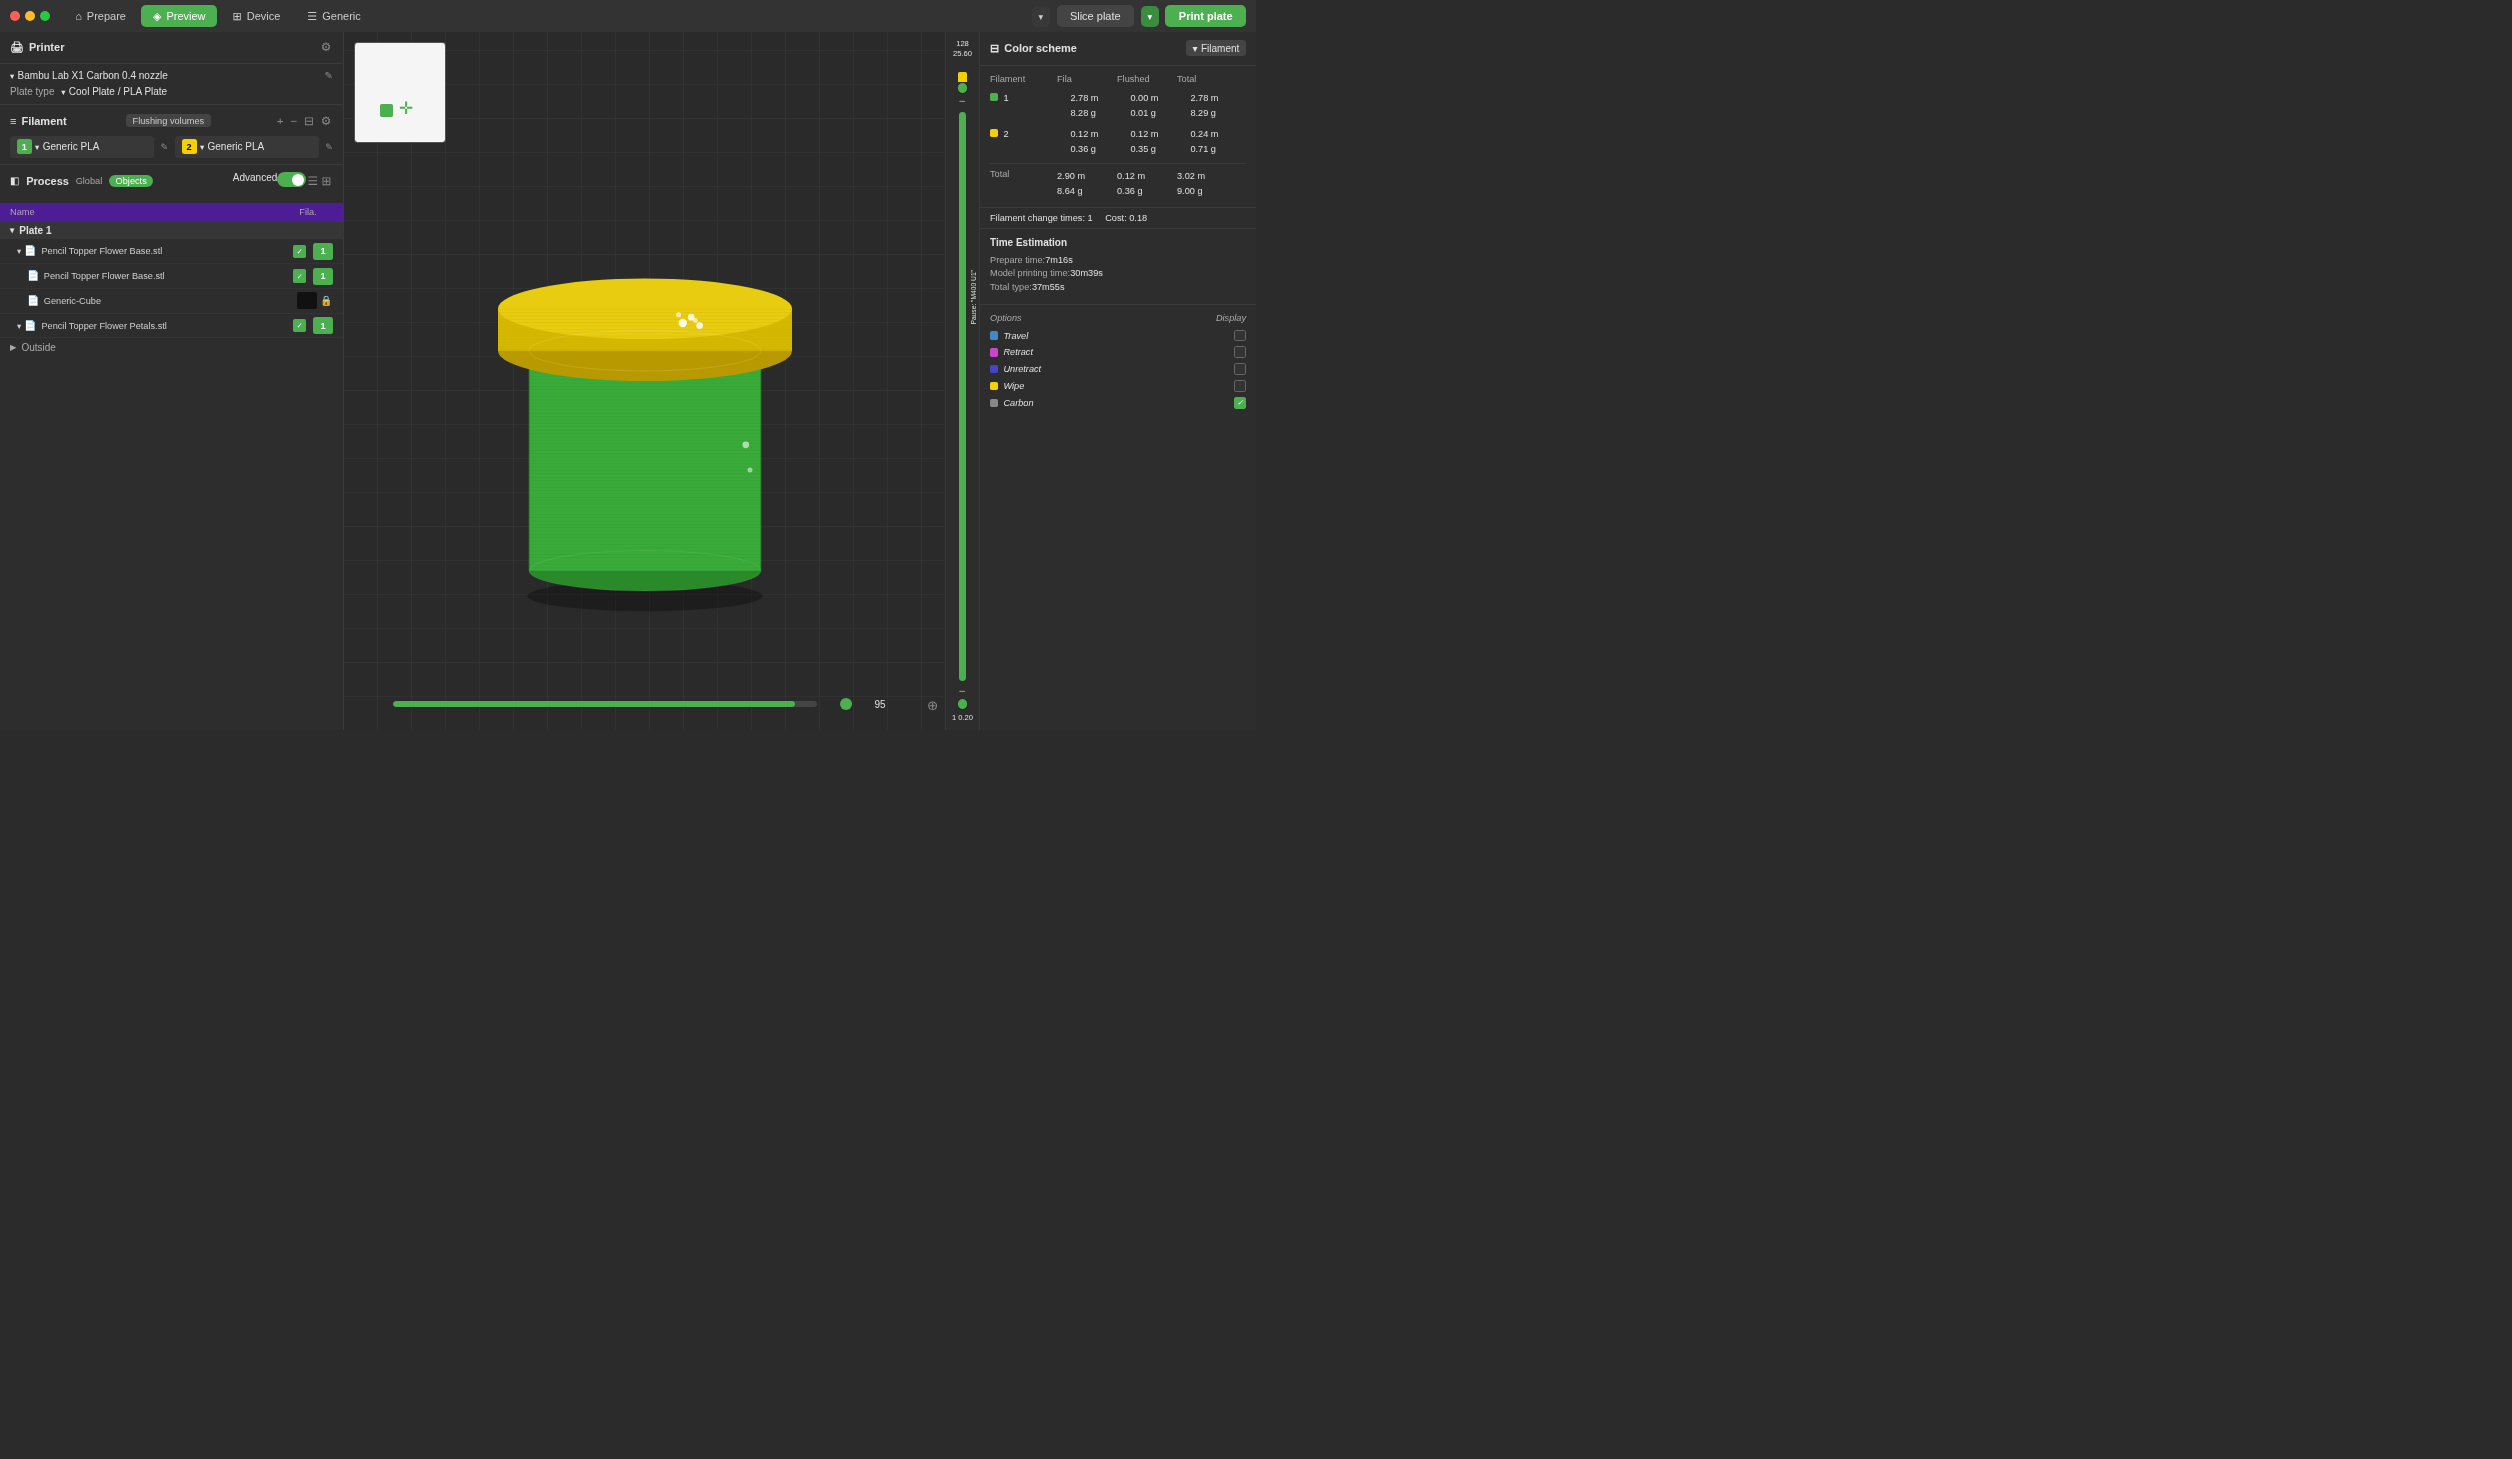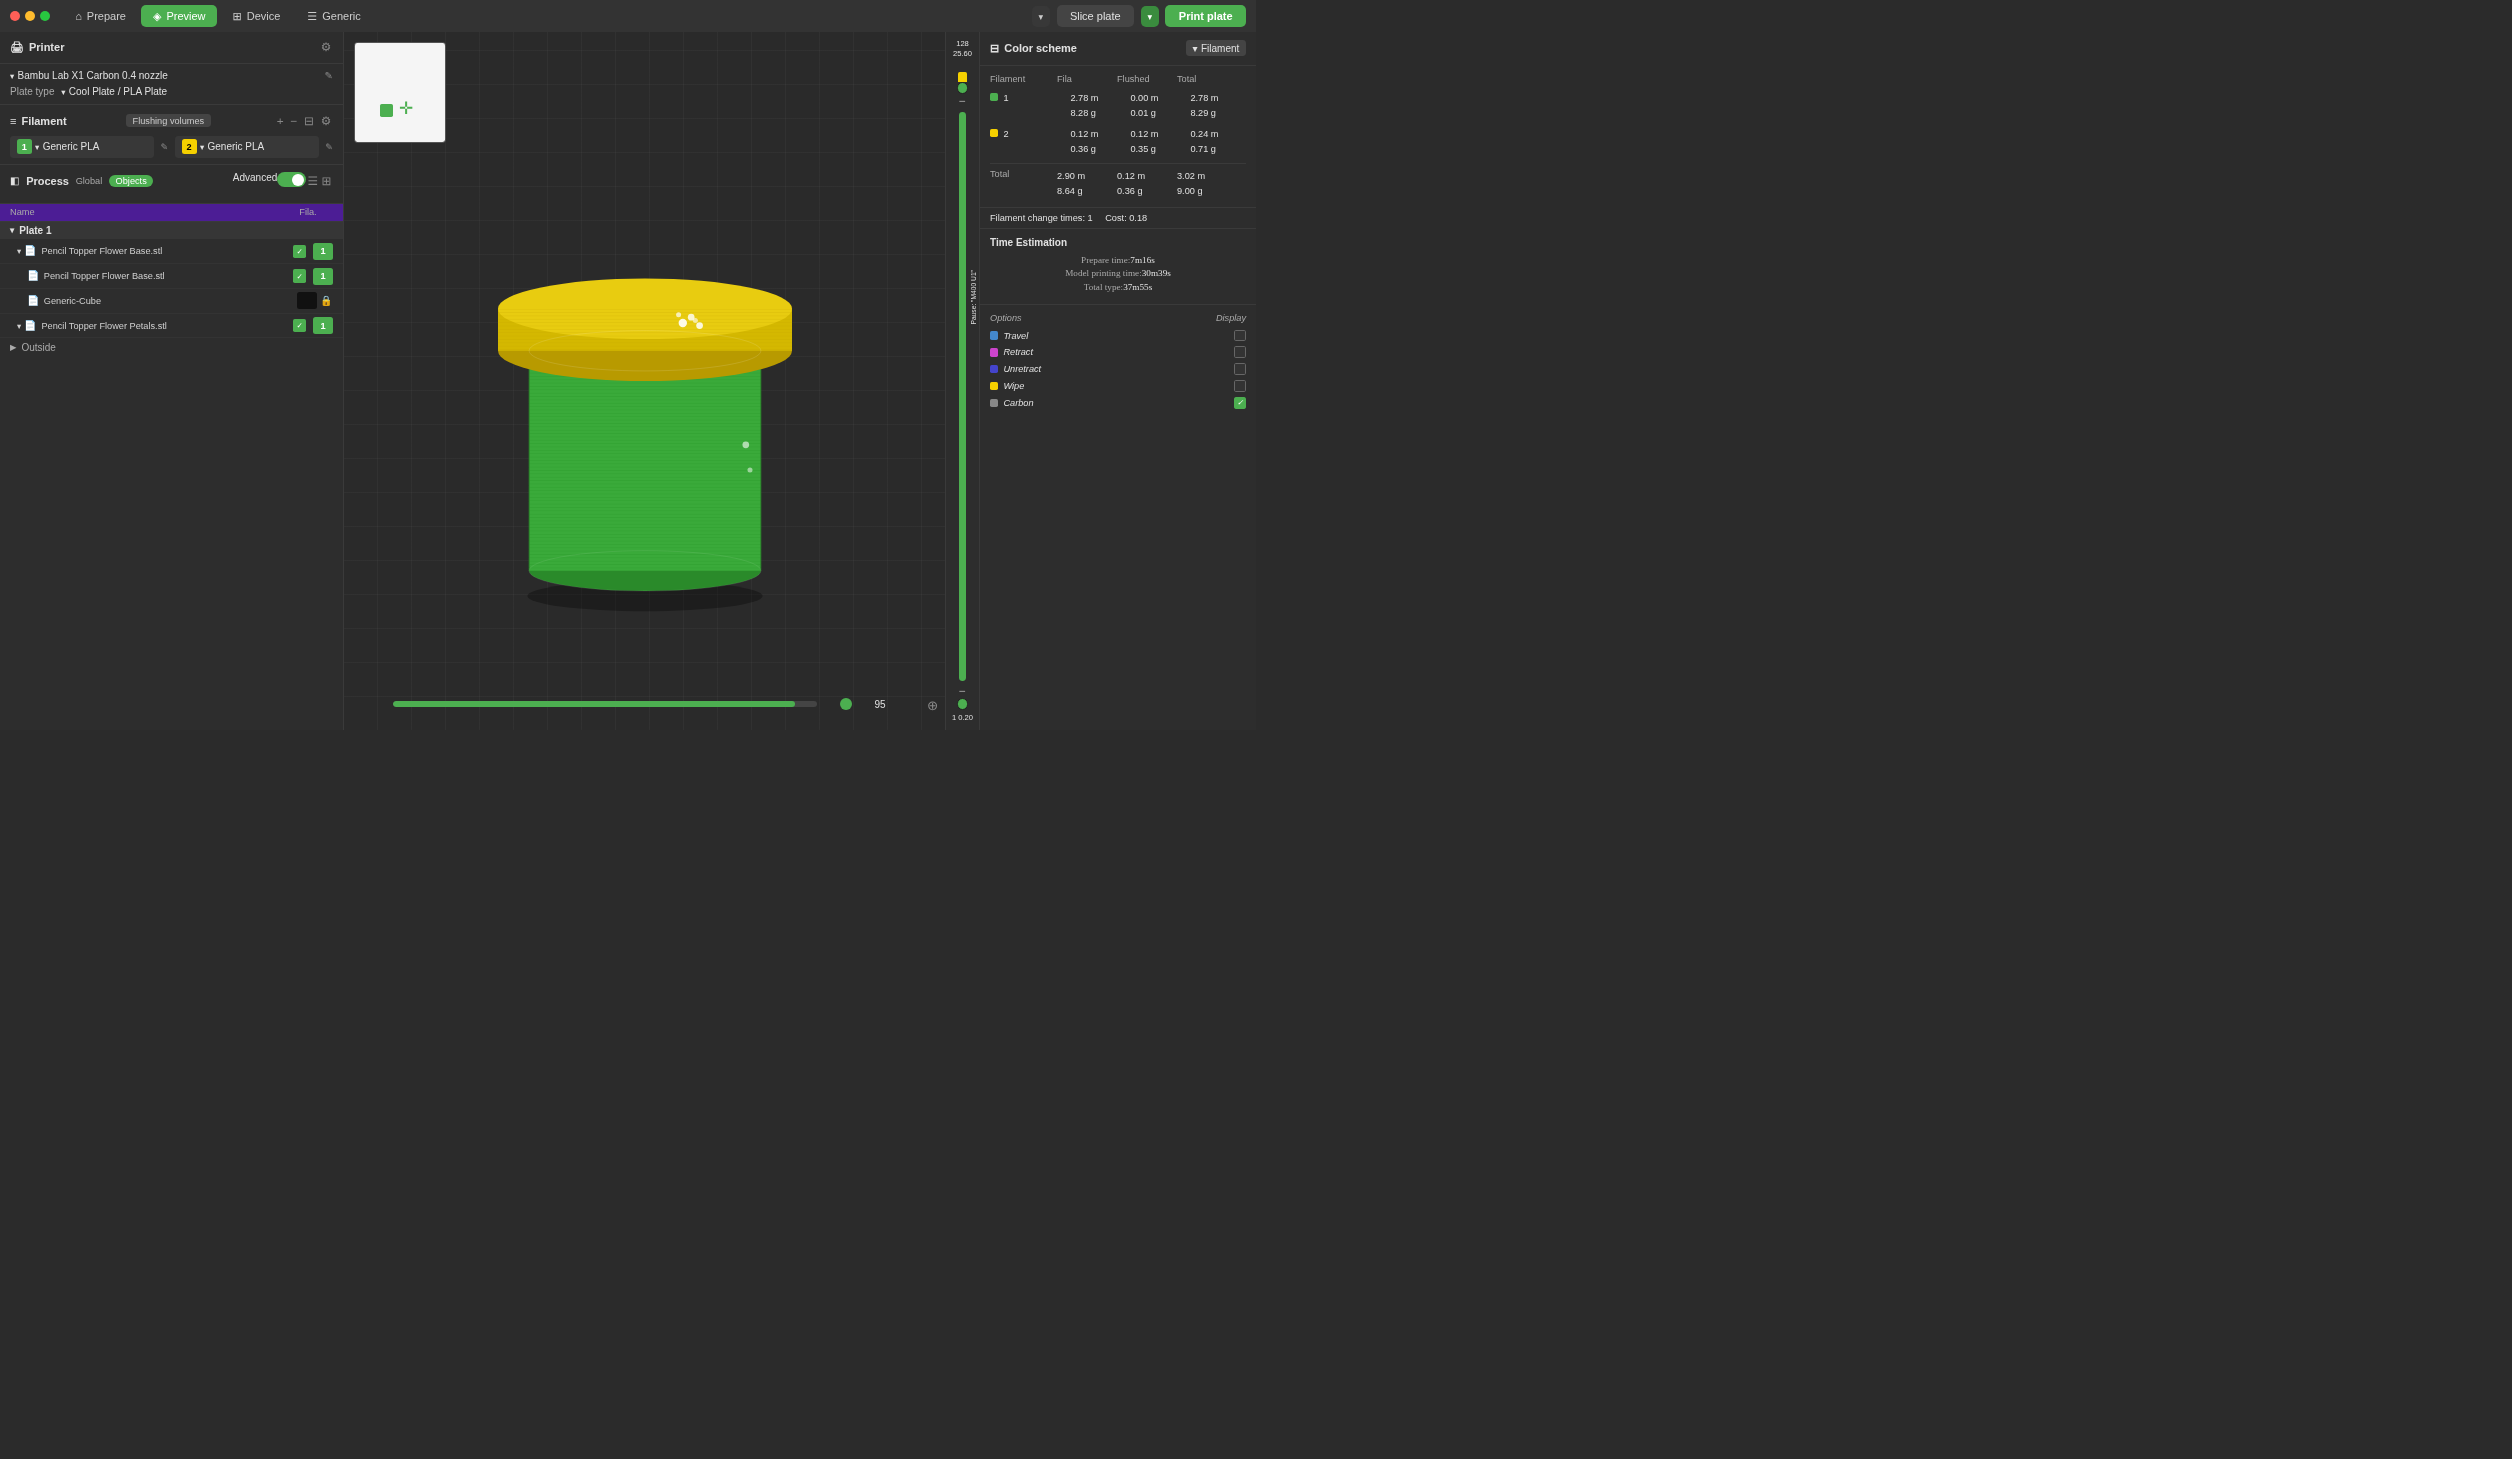--- a/index.html
+++ b/index.html
@@ -533,25 +533,24 @@
       padding: 8.4px 10px;
       border-bottom: 0.8px solid #3a3a3a;
     }
     .te-title {
       font-size: 10px;
       font-weight: 600;
       margin-bottom: 6.7px;
     }
     .te-row {
       display: flex;
-      justify-content: center;
+      justify-content: flex-start;
       font-size: 9.2px;
       color: #e0e0e0;
       margin-bottom: 3.4px;
-      font-family: Liberation Serif, serif;
     }
     .te-label { color: #aaa; }
     .te-val { }
 
     .options-section {
       padding: 8.4px 10px;
       font-style: italic;
     }
     .opt-header {
       display: flex;

